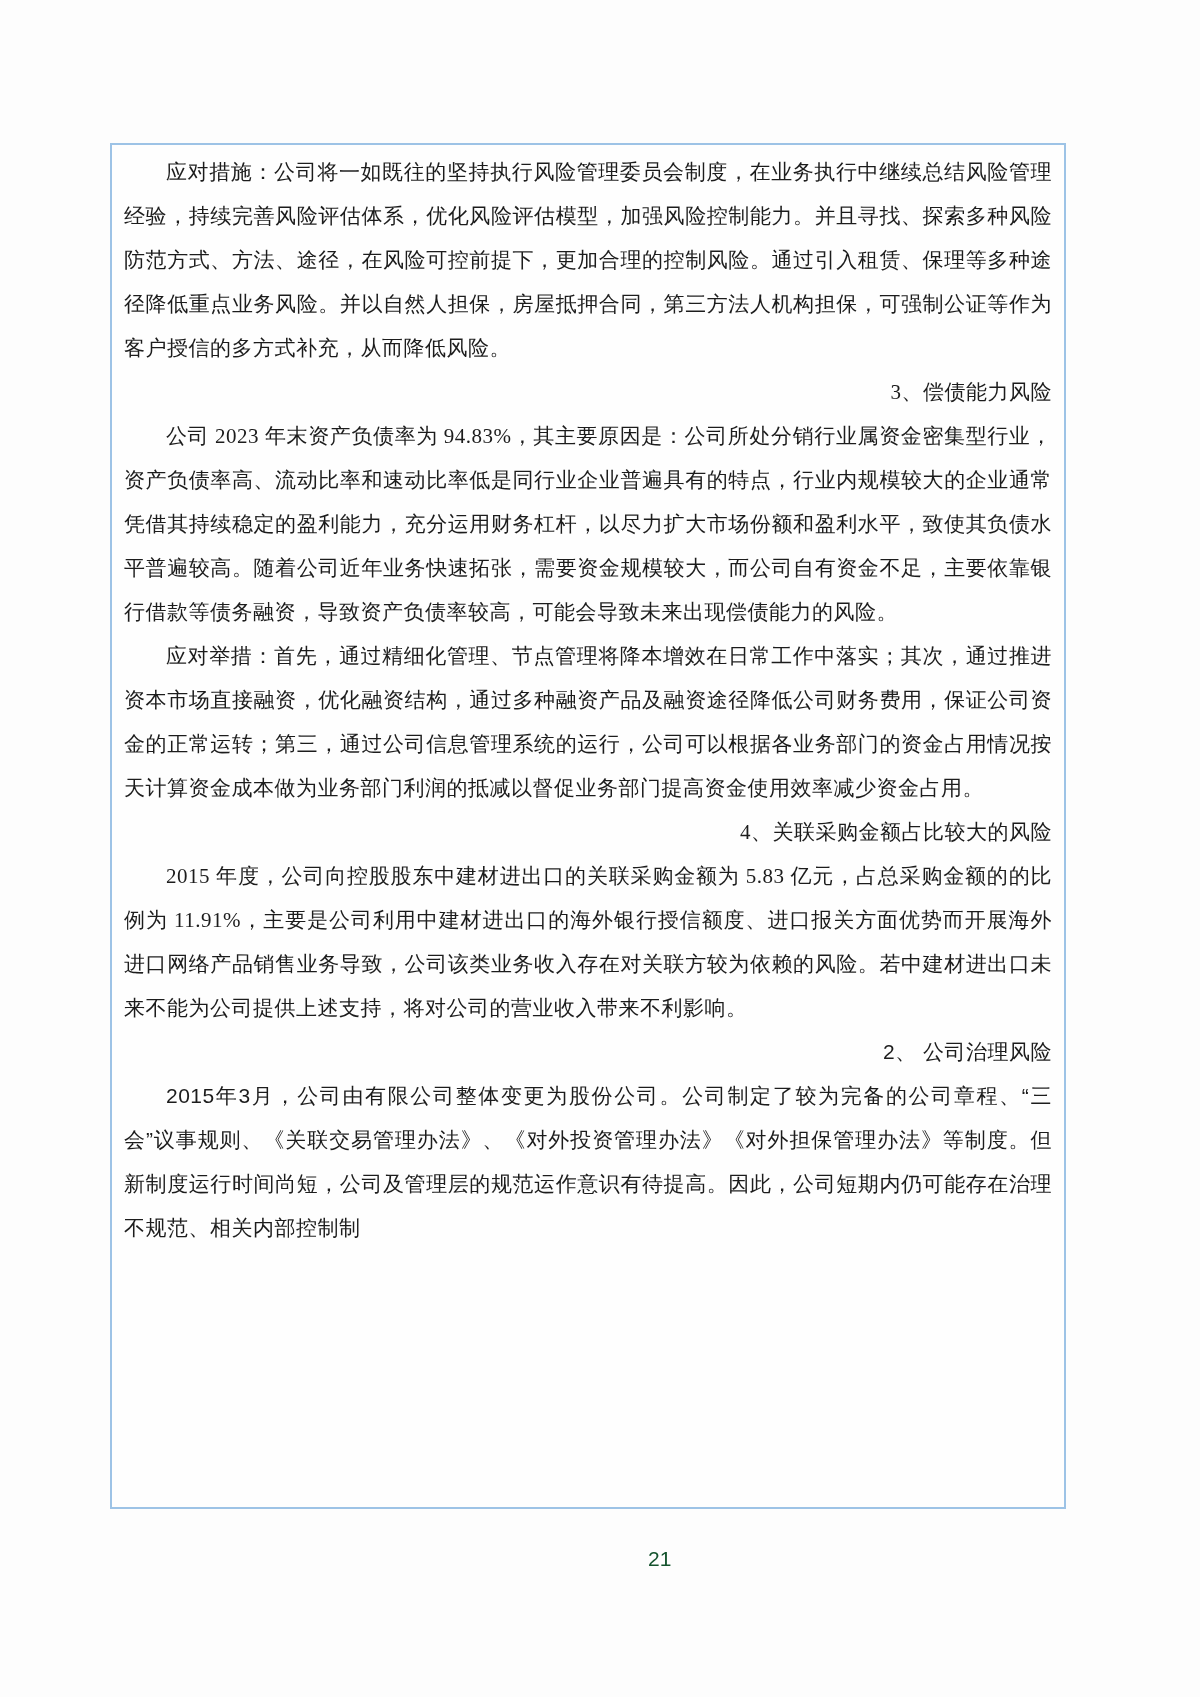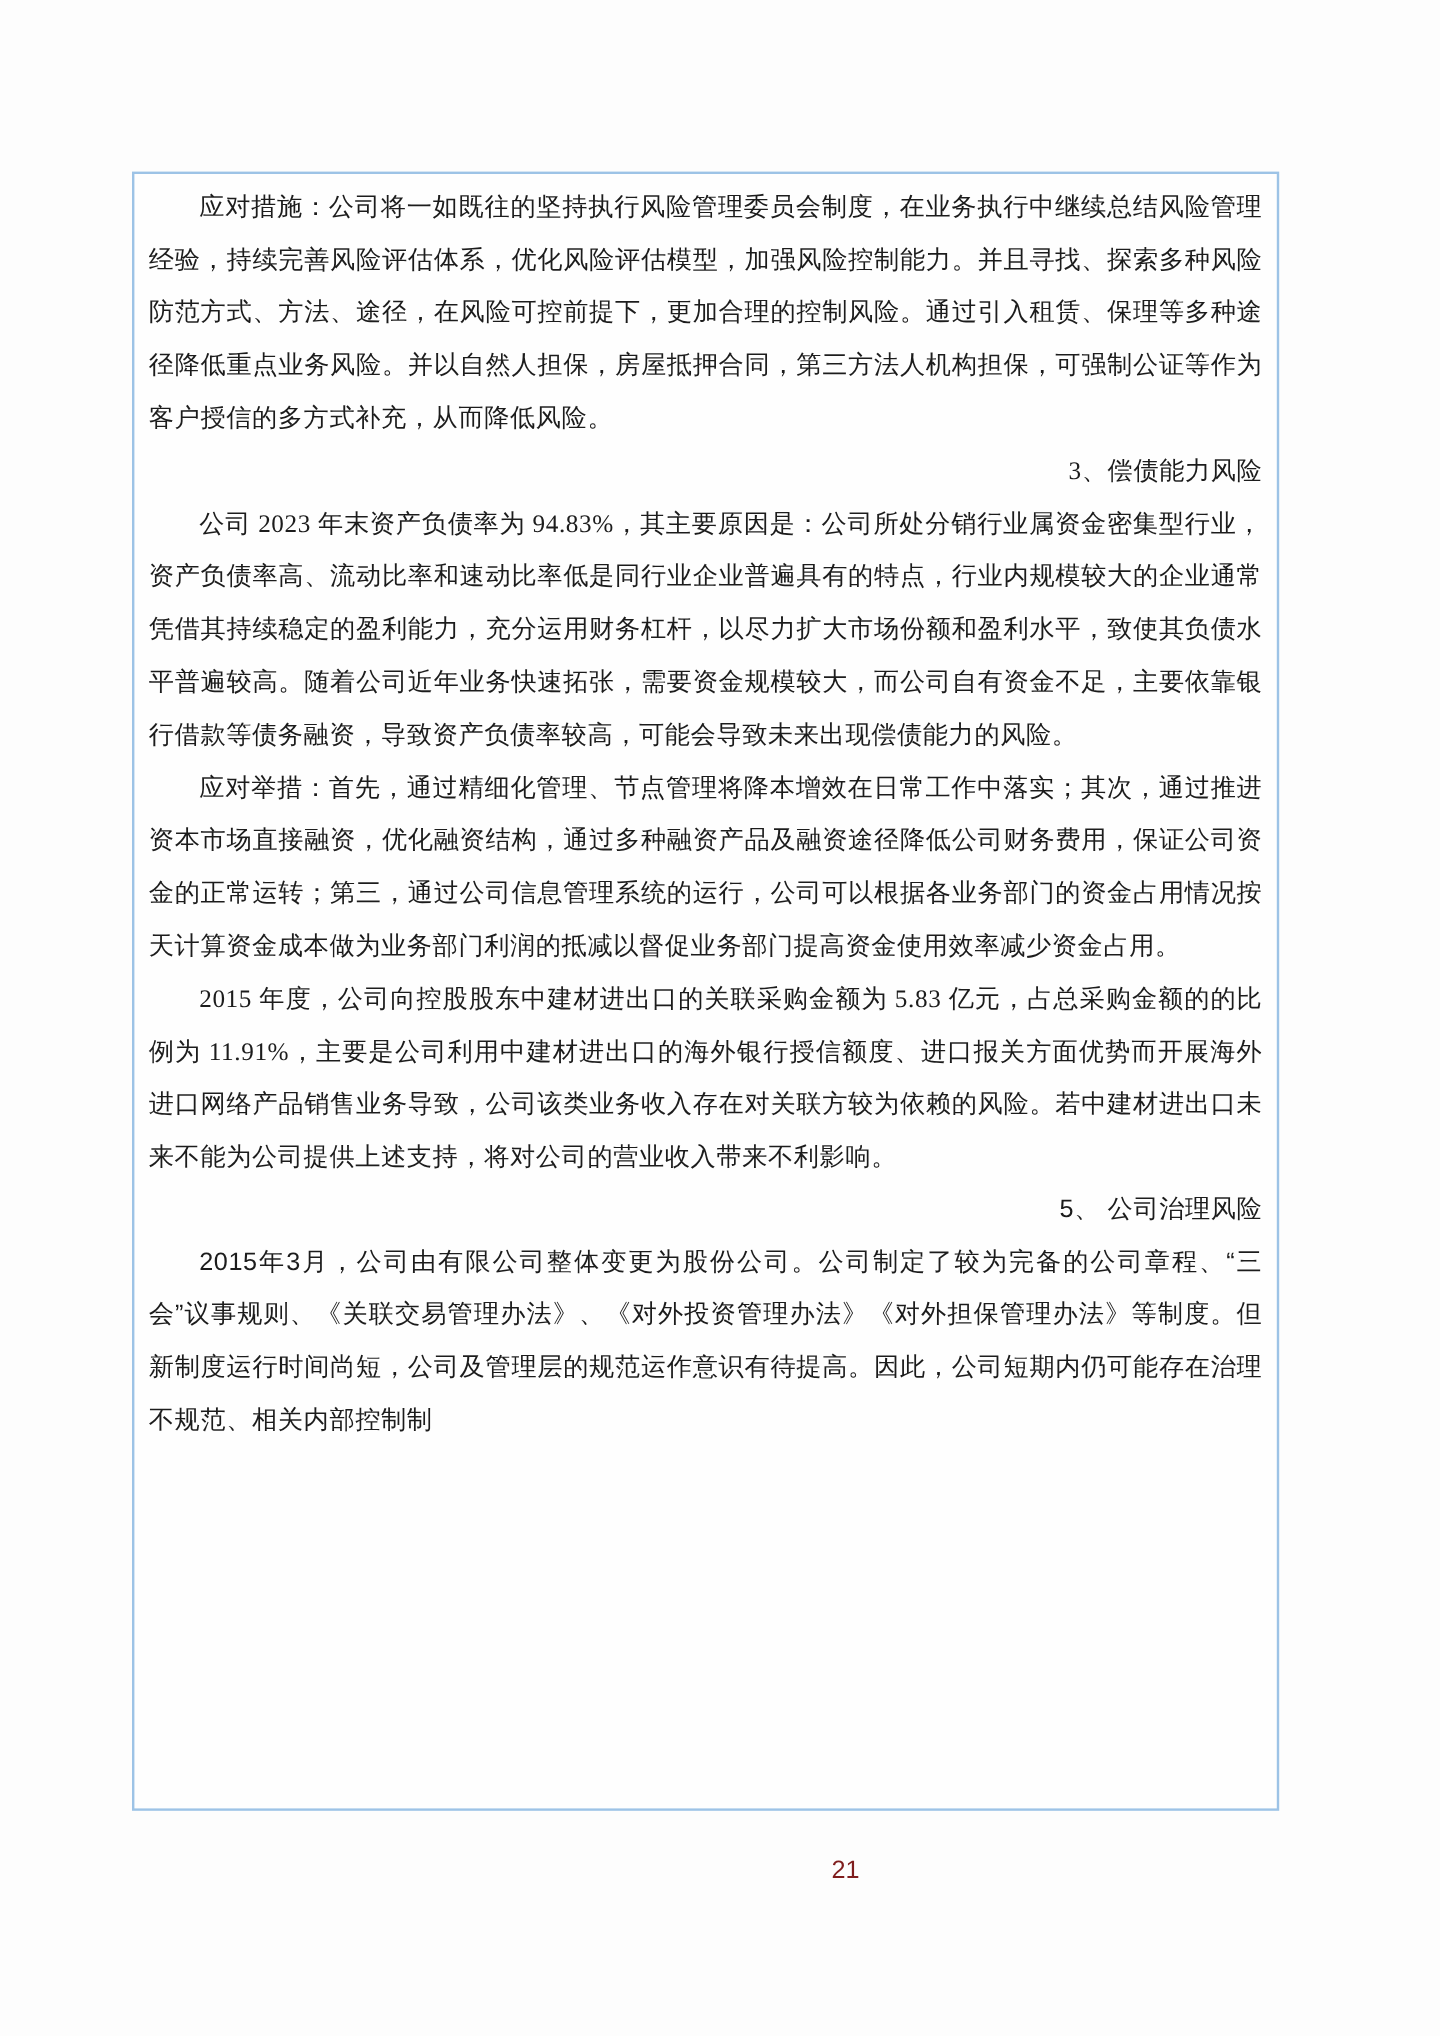--- a/index.html
+++ b/index.html
@@ -44,32 +44,32 @@
   }
   .doc-body p.sans {
     font-family: "Liberation Sans", sans-serif;
   }
   .page-number {
     position: absolute;
     left: 648px;
     top: 1547px;
     font-family: "Liberation Sans", sans-serif;
     font-size: 21px;
-    color: #7f1d1d;
-    margin-left: 45px;
+    color: #14532d;
   }
 </style>
 </head>
 <body>
 
 <div class="doc-frame">
   <div class="doc-body">
       <p class="body">应对措施：公司将一如既往的坚持执行风险管理委员会制度，在业务执行中继续总结风险管理经验，持续完善风险评估体系，优化风险评估模型，加强风险控制能力。并且寻找、探索多种风险防范方式、方法、途径，在风险可控前提下，更加合理的控制风险。通过引入租赁、保理等多种途径降低重点业务风险。并以自然人担保，房屋抵押合同，第三方法人机构担保，可强制公证等作为客户授信的多方式补充，从而降低风险。</p>
       <p class="heading">3、偿债能力风险</p>
       <p class="body">公司 2023 年末资产负债率为 94.83%，其主要原因是：公司所处分销行业属资金密集型行业，资产负债率高、流动比率和速动比率低是同行业企业普遍具有的特点，行业内规模较大的企业通常凭借其持续稳定的盈利能力，充分运用财务杠杆，以尽力扩大市场份额和盈利水平，致使其负债水平普遍较高。随着公司近年业务快速拓张，需要资金规模较大，而公司自有资金不足，主要依靠银行借款等债务融资，导致资产负债率较高，可能会导致未来出现偿债能力的风险。</p>
       <p class="body">应对举措：首先，通过精细化管理、节点管理将降本增效在日常工作中落实；其次，通过推进资本市场直接融资，优化融资结构，通过多种融资产品及融资途径降低公司财务费用，保证公司资金的正常运转；第三，通过公司信息管理系统的运行，公司可以根据各业务部门的资金占用情况按天计算资金成本做为业务部门利润的抵减以督促业务部门提高资金使用效率减少资金占用。</p>
+      <p class="heading">4、关联采购金额占比较大的风险</p>
       <p class="body">2015 年度，公司向控股股东中建材进出口的关联采购金额为 5.83 亿元，占总采购金额的的比例为 11.91%，主要是公司利用中建材进出口的海外银行授信额度、进口报关方面优势而开展海外进口网络产品销售业务导致，公司该类业务收入存在对关联方较为依赖的风险。若中建材进出口未来不能为公司提供上述支持，将对公司的营业收入带来不利影响。</p>
-      <p class="heading sans">5、 公司治理风险</p>
+      <p class="heading sans">2、 公司治理风险</p>
       <p class="body sans">2015年3月，公司由有限公司整体变更为股份公司。公司制定了较为完备的公司章程、“三会”议事规则、《关联交易管理办法》、《对外投资管理办法》《对外担保管理办法》等制度。但新制度运行时间尚短，公司及管理层的规范运作意识有待提高。因此，公司短期内仍可能存在治理不规范、相关内部控制制</p>
     </div>
 </div>
 
 <div class="page-number">21</div>
 
 </body></html>

